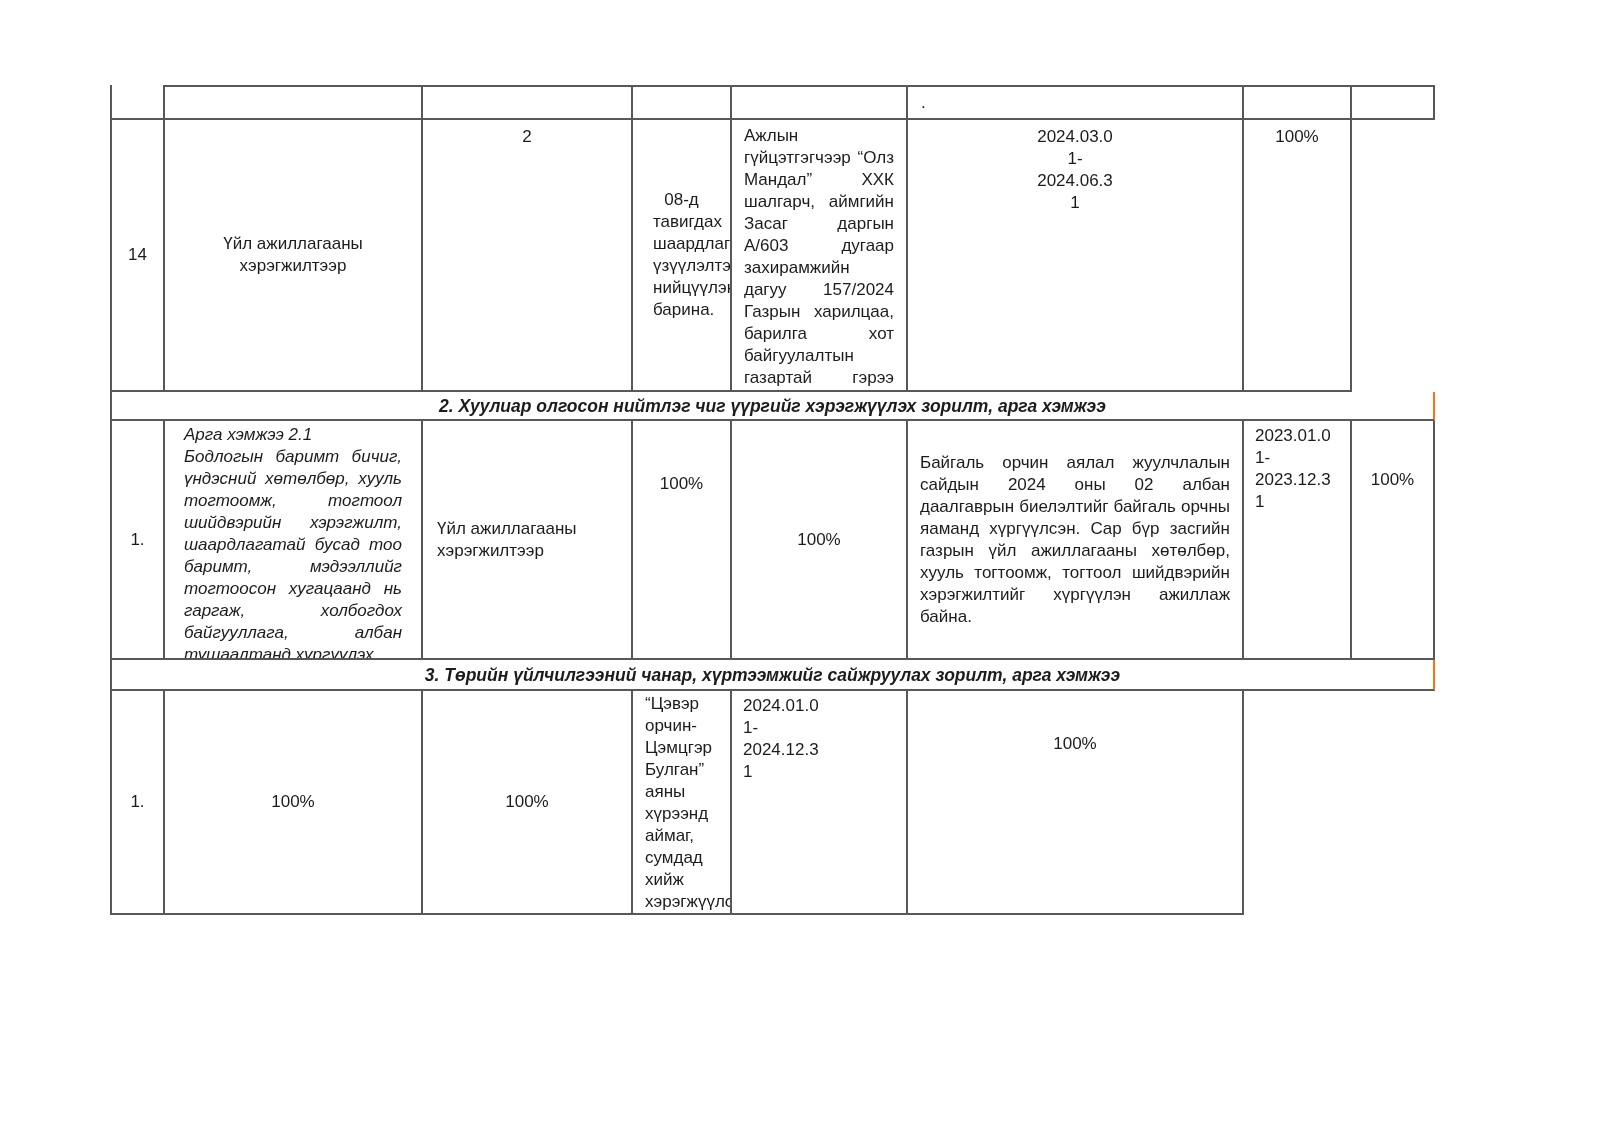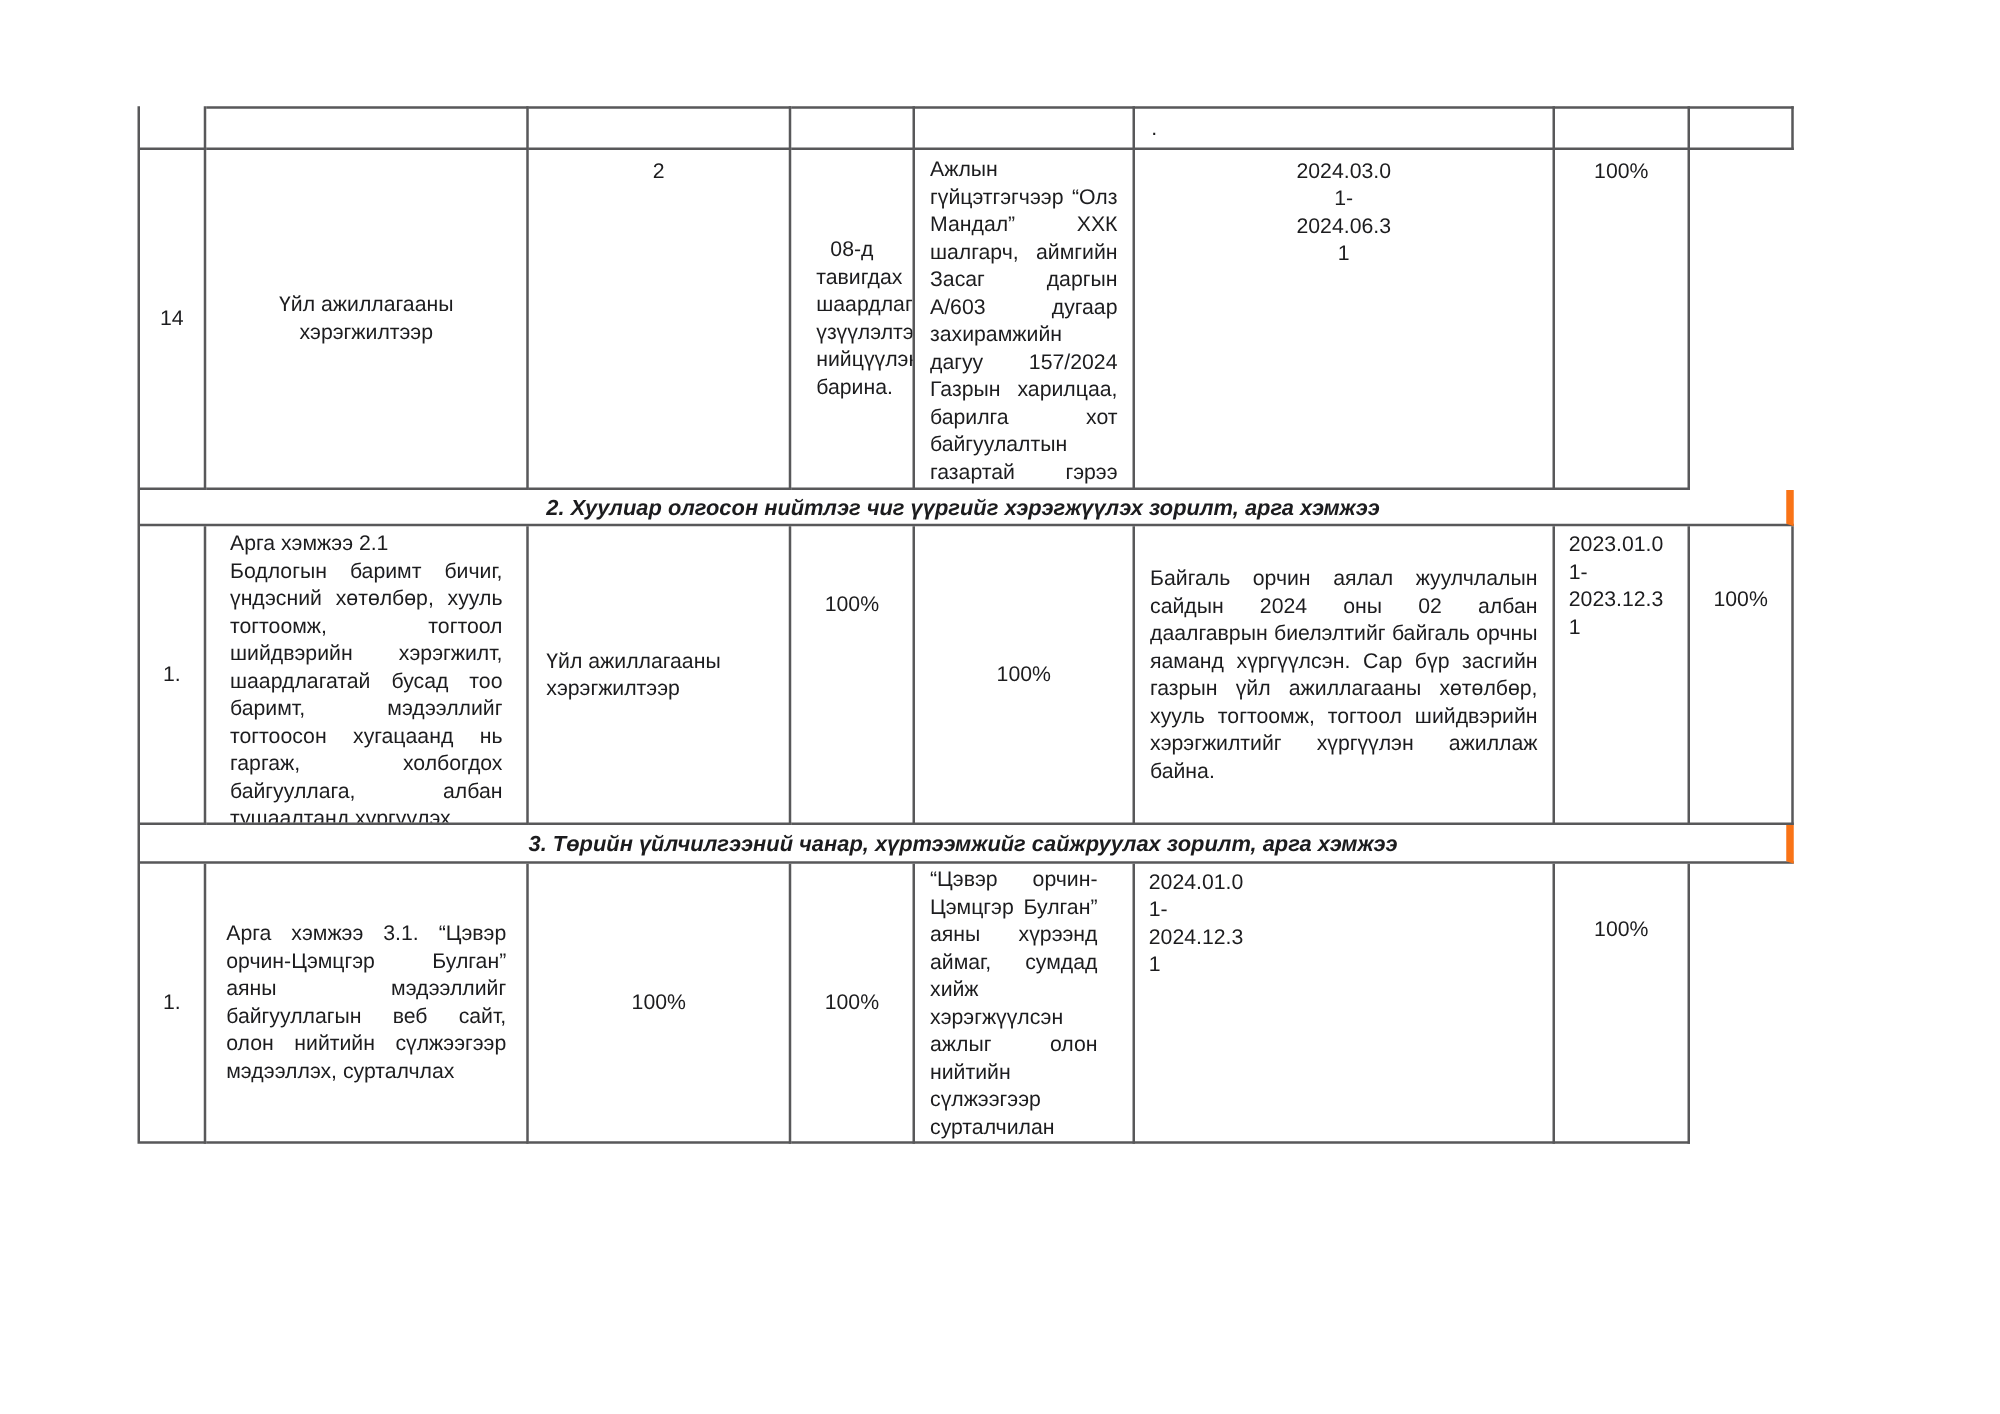--- a/index.html
+++ b/index.html
@@ -23,21 +23,21 @@
   .cell{
     box-sizing:border-box;
     border-right:2px solid #58585a;
     border-bottom:2px solid #58585a;
     overflow:hidden;
   }
   .toprule{border-top:2px solid #58585a;}
   .band{
     grid-column:1 / -1;
     box-sizing:border-box;
-    border-right:6px solid #f97316;
+    border-right:2px solid #f97316;
     border-bottom:2px solid #58585a;
     display:flex;align-items:center;justify-content:center;
     font-weight:bold;font-style:italic;
     font-size:17.5px;
   }
   .vc{display:flex;flex-direction:column;justify-content:center;}
   .t-center{text-align:center;}
   .t-left{text-align:left;}
   .t-just{text-align:justify;}
   .preline{white-space:pre-line;}
@@ -64,40 +64,37 @@
     <div class="cell t-just" style="padding:5px 12px 0 12px;">Ажлын гүйцэтгэгчээр “Олз Мандал” ХХК шалгарч,  аймгийн Засаг даргын А/603 дугаар захирамжийн дагуу 157/2024 Газрын харилцаа, барилга хот байгуулалтын газартай гэрээ байгуулан, 00-д тавигдах шаардлага, үзүүлэлтэд нийцүүлэн гэрээт хугацаанд зөөврийн 00-ыг Бүрэгхангай суманд хөрсний доройтлыг бууруулах био жорлонг барьж хүлээлгэн өгч ажиллаа.</div>
     <div class="cell t-center preline" style="padding-top:6px;">2024.03.0
 1-
 2024.06.3
 1</div>
     <div class="cell t-center" style="padding-top:6px;">100%</div>
 
     <div class="band">2. Хуулиар олгосон нийтлэг чиг үүргийг хэрэгжүүлэх зорилт, арга хэмжээ</div>
 
     <div class="cell vc t-center">1.</div>
-    <div class="cell t-just preline" style="padding:3px 19px 0 19px;">Арга хэмжээ 2.1
+    <div class="cell t-just preline" style="padding:3px 19px 0 19px;font-style:italic;">Арга хэмжээ 2.1
 Бодлогын баримт бичиг, үндэсний хөтөлбөр, хууль тогтоомж, тогтоол шийдвэрийн хэрэгжилт, шаардлагатай бусад тоо баримт, мэдээллийг тогтоосон хугацаанд нь гаргаж, холбогдох байгууллага, албан тушаалтанд хүргүүлэх</div>
     <div class="cell vc t-left" style="padding:0 14px;">Үйл ажиллагааны хэрэгжилтээр</div>
     <div class="cell t-center" style="padding-top:52px;">100%</div>
     <div class="cell vc t-center">100%</div>
     <div class="cell vc" style="padding:0 12px;">
       <div class="t-just">Байгаль орчин аялал жуулчлалын сайдын 2024 оны 02 албан даалгаврын биелэлтийг байгаль орчны яаманд хүргүүлсэн. Сар бүр засгийн газрын үйл ажиллагааны хөтөлбөр, хууль тогтоомж, тогтоол шийдвэрийн хэрэгжилтийг хүргүүлэн ажиллаж байна.</div>
     </div>
     <div class="cell t-left preline" style="padding:4px 4px 0 11px;">2023.01.0
 1-
 2023.12.3
 1</div>
     <div class="cell t-center" style="padding-top:48px;">100%</div>
 
     <div class="band">3. Төрийн үйлчилгээний чанар, хүртээмжийг сайжруулах зорилт, арга хэмжээ</div>
 
     <div class="cell vc t-center">1.</div>
-    <div class="cell vc" style="padding:0 16px;">
-      <div class="t-just">Арга хэмжээ 3.1. “Цэвэр орчин-Цэмцгэр Булган” аяны мэдээллийг байгууллагын веб сайт, олон нийтийн сүлжээгээр мэдээллэх, сурталчлах</div>
-    </div>
     <div class="cell vc t-center">100%</div>
     <div class="cell vc t-center">100%</div>
     <div class="cell t-just" style="padding:2px 28px 0 12px;">“Цэвэр орчин-Цэмцгэр Булган” аяны хүрээнд аймаг, сумдад хийж хэрэгжүүлсэн ажлыг олон нийтийн сүлжээгээр сурталчилан ажиллаж байна. Байгаль орчин аялал жуулчлалын яамны цахим хуудсааар “Цэвэр орчин-Цэмцгэр Булган” аяны хүрээнд сумдын хог дарж булах ажлын болон аяны мэдээг олон нийтэд хүргэсэн.</div>
     <div class="cell t-left preline" style="padding:4px 4px 0 11px;">2024.01.0
 1-
 2024.12.3
 1</div>
     <div class="cell t-center" style="padding-top:42px;">100%</div>
 
   </div>

